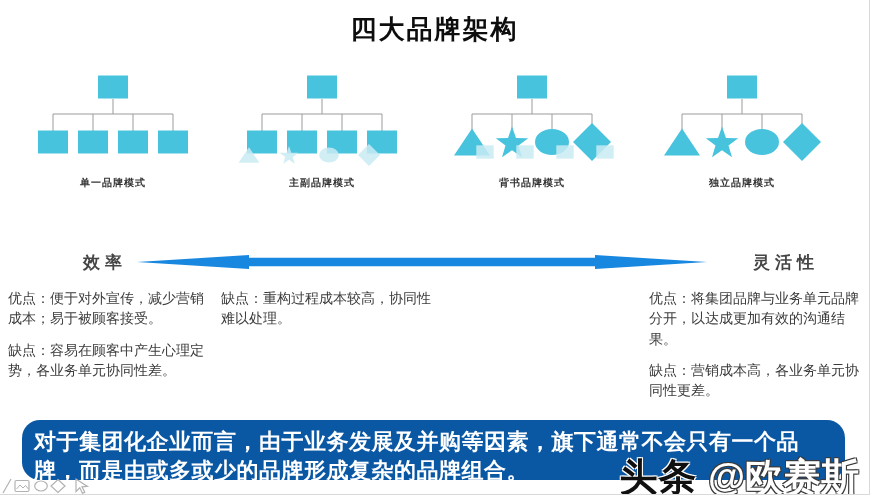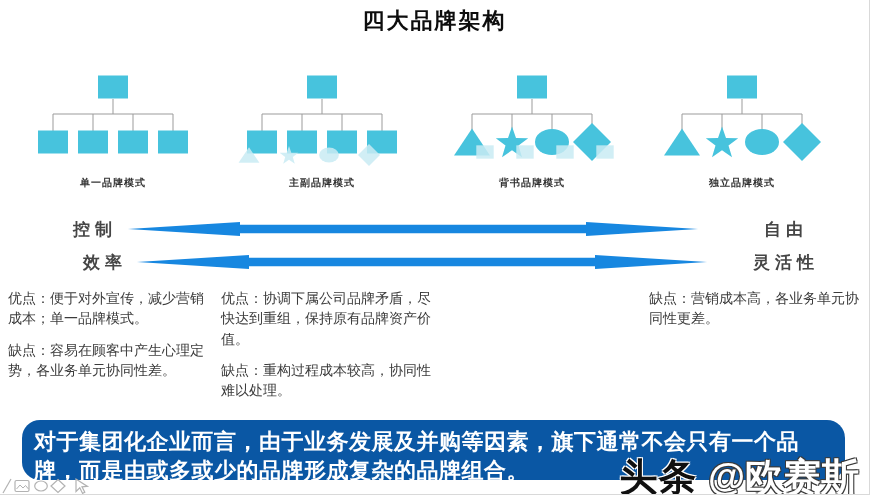--- a/index.html
+++ b/index.html
@@ -2,22 +2,22 @@
 <html><head>
 <meta charset="utf-8">
 <style>
   html,body{margin:0;padding:0;background:#fff;}
   #page{
     position:relative;width:870px;height:495px;background:#ffffff;overflow:hidden;
     font-family:"Liberation Sans","DejaVu Sans",sans-serif;
     border-right:1px solid #d9d9d9;border-bottom:1px solid #d9d9d9;box-sizing:border-box;
   }
   .title{
-    position:absolute;top:6px;left:0;width:100%;text-align:center;
-    font-size:22px;font-weight:bold;color:#0d0d0d;letter-spacing:2px;
+    position:absolute;top:12px;left:0;width:100%;text-align:center;
+    font-size:26px;font-weight:bold;color:#0d0d0d;letter-spacing:2px;
   }
   .tree{position:absolute;top:68px;width:190px;height:122px;}
   .tree svg{display:block;}
   .tree-label{
     position:absolute;left:0;bottom:0;width:100%;text-align:center;
     font-size:10px;font-weight:600;color:#323232;letter-spacing:1px;
   }
   .spec-row{position:absolute;left:0;width:870px;height:32px;}
   .spec-row .lbl{
     position:absolute;top:4px;font-size:17px;font-weight:bold;color:#454545;letter-spacing:5px;
@@ -128,44 +128,37 @@
         </g>
         <rect x="80" y="7.5" width="30" height="23" fill="#47c3dd"></rect>
         <polygon points="35,60.5 17,87.5 53,87.5" fill="#47c3dd"></polygon>
         <polygon points="75,58.5 79,70 91.2,70.2 81.5,77.6 85,89.3 75,82.3 65,89.3 68.5,77.6 58.8,70.2 71,70" fill="#47c3dd"></polygon>
         <ellipse cx="115" cy="74" rx="17" ry="13" fill="#47c3dd"></ellipse>
         <polygon points="155,55 174,74 155,93 136,74" fill="#47c3dd"></polygon>
       </svg>
     <div class="tree-label">独立品牌模式</div>
   </div>
 
-  <div class="spec-row" style="top:214px">
-    <span class="lbl lbl-left">控制</span>
-    <svg style="left:128px" width="570" height="18" viewBox="0 0 570 18">
-      <polygon fill="#1787e0" points="0,9 112,2 112,4.8 458,4.8 458,2 570,9 458,16 458,13.2 112,13.2 112,16"></polygon>
-    </svg>
-    <span class="lbl lbl-right">自由</span>
-  </div>
   <div class="spec-row" style="top:247px">
     <span class="lbl lbl-left" style="left:50px">效率</span>
     <svg style="left:137px" width="570" height="18" viewBox="0 0 570 18">
       <polygon fill="#1787e0" points="0,9 112,2 112,4.8 458,4.8 458,2 570,9 458,16 458,13.2 112,13.2 112,16"></polygon>
     </svg>
     <span class="lbl lbl-right">灵活性</span>
   </div>
 
   <div class="col" style="left:8px;width:202px">
-    <p>优点：便于对外宣传，减少营销成本；单一品牌模式。</p>
+    <p>优点：便于对外宣传，减少营销成本；易于被顾客接受。</p>
     <p>缺点：容易在顾客中产生心理定势，各业务单元协同性差。</p>
   </div>
   <div class="col" style="left:221px;width:210px">
-    <p>优点：协调下属公司品牌矛盾，尽快达到重组，保持原有品牌资产价值。</p>
     <p>缺点：重构过程成本较高，协同性难以处理。</p>
   </div>
   <div class="col" style="left:649px;width:214px">
+    <p>优点：将集团品牌与业务单元品牌分开，以达成更加有效的沟通结果。</p>
     <p>缺点：营销成本高，各业务单元协同性更差。</p>
   </div>
 
   <div class="banner">
     <span>对于集团化企业而言，由于业务发展及并购等因素，旗下通常不会只有一个品牌，而是由或多或少的品牌形成复杂的品牌组合。</span>
   </div>
 
   <div class="watermark">
     <span class="wm-brand">头条</span>
     <span class="wm-handle">@欧赛斯</span>

